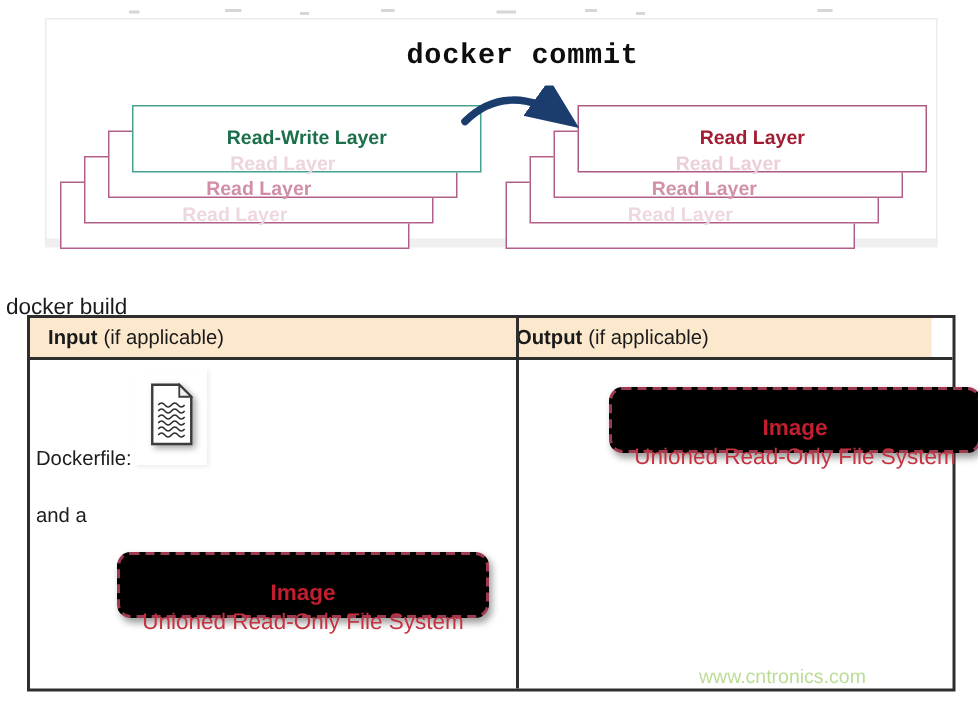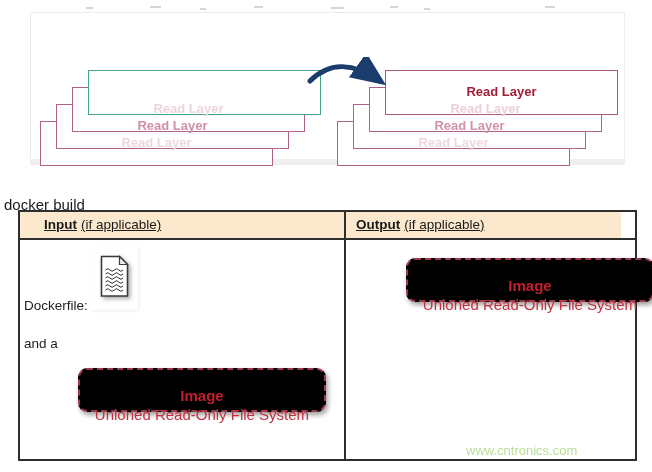--- a/index.html
+++ b/index.html
@@ -24,21 +24,21 @@
 
   .layer-label { position:absolute; width:233px; text-align:center; z-index:10;
     font-size:13px; font-weight:bold; white-space:nowrap; }
 
   .build-heading { position:absolute; left:4px; top:180px; font-size:15px; color:#1a1a1a;margin-top:16px; }
 
   
   .io-table { position:absolute; left:18px; top:210px; width:619px; height:251px;
     border:2px solid #2e2e2e; background:#fff; }
   .hdr { position:absolute; top:0; height:26px; background:#fce8cc; line-height:26px;
-    font-size:13.5px; color:#1a1a1a; padding-left:24px; white-space:nowrap;text-decoration:underline; }
+    font-size:13.5px; color:#1a1a1a; padding-left:12px; white-space:nowrap; }
   .hdr b { font-weight:bold; }
   .hdr span { margin-left:4px; font-weight:400; }
   .hdr-rule { position:absolute; left:0; top:26px; width:615px; height:2px; background:#2e2e2e; }
   .col-divider { position:absolute; left:324px; top:0; width:2px; height:247px; background:#2e2e2e; }
 
   .cell-text { position:absolute; font-size:13.5px; color:#1d1d1d; white-space:nowrap; }
 
   .file-panel { position:absolute; left:70px; top:34px; width:48px; height:64px; background:#fff;
     box-shadow:1px 1px 3px rgba(0,0,0,0.08); }
   .file-panel svg { position:absolute; left:9px; top:9px;
@@ -62,26 +62,28 @@
   <span class="dash" style="left:150px;top:6px;width:11px;"></span>
   <span class="dash" style="left:200px;top:8px;width:6px;"></span>
   <span class="dash" style="left:254px;top:6px;width:9px;"></span>
   <span class="dash" style="left:331px;top:7px;width:13px;"></span>
   <span class="dash" style="left:390px;top:6px;width:8px;"></span>
   <span class="dash" style="left:424px;top:8px;width:6px;"></span>
   <span class="dash" style="left:545px;top:6px;width:10px;"></span>
 
   <div class="diagram-panel"></div>
 
+  <div class="commit-title">docker commit</div>
 
   <div class="layer-box" style="left:40px;top:121px;z-index:1;"></div>
   <div class="layer-box" style="left:56px;top:104px;z-index:2;"></div>
   <div class="layer-box" style="left:72px;top:87px;z-index:3;"></div>
   <div class="layer-box teal" style="left:88px;top:70px;z-index:4;"></div>
 
+  <div class="layer-label" style="left:88px;top:84px;color:#1b6f4a;">Read-Write Layer</div>
   <div class="layer-label" style="left:72px;top:101px;color:#edd5de;">Read Layer</div>
   <div class="layer-label" style="left:56px;top:118px;color:#d08ea8;">Read Layer</div>
   <div class="layer-label" style="left:40px;top:135px;color:#eed8df;">Read Layer</div>
 
   <div class="layer-box" style="left:337px;top:121px;z-index:1;"></div>
   <div class="layer-box" style="left:353px;top:104px;z-index:2;"></div>
   <div class="layer-box" style="left:369px;top:87px;z-index:3;"></div>
   <div class="layer-box front-r" style="left:385px;top:70px;z-index:4;"></div>
 
   <div class="layer-label" style="left:385px;top:84px;color:#a11d33;">Read Layer</div>

